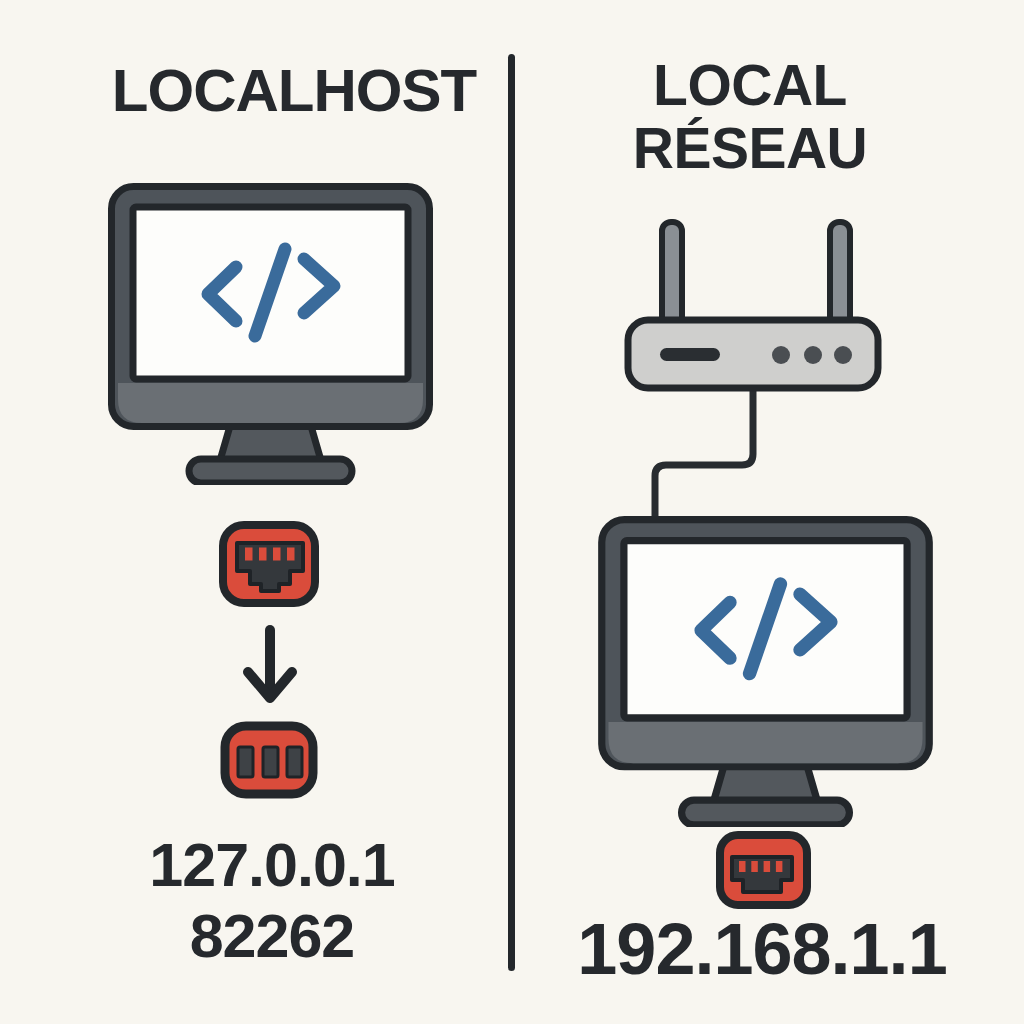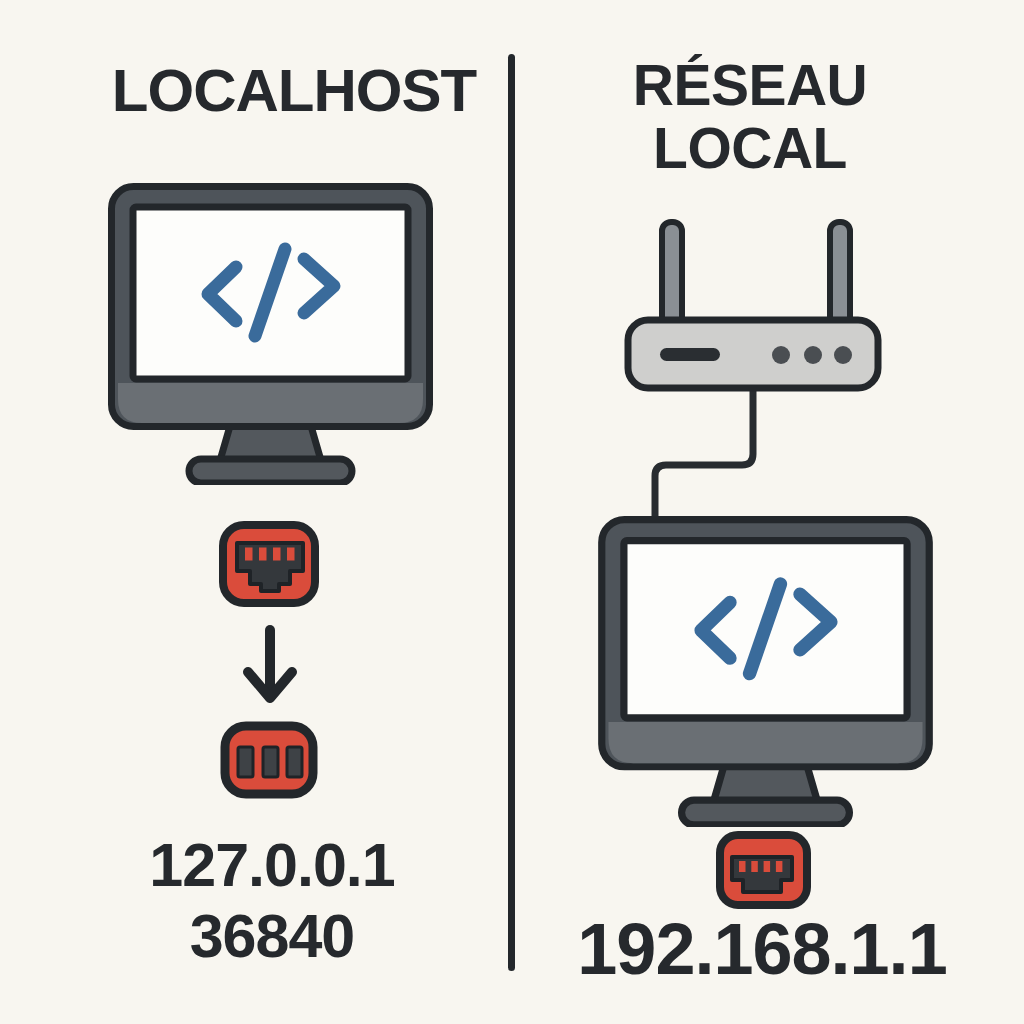--- a/index.html
+++ b/index.html
@@ -76,26 +76,26 @@
 
   <svg class="abs" style="left:220px;top:721px;" width="98" height="78" viewBox="0 0 98 78">
     <rect class="red-body ink-stroke" style="stroke-width:9;" x="5" y="5" width="88" height="68" rx="21"></rect>
     <rect class="bar" x="18" y="26" width="15" height="30" rx="2"></rect>
     <rect class="bar" x="43" y="26" width="15" height="30" rx="2"></rect>
     <rect class="bar" x="67" y="26" width="15" height="30" rx="2"></rect>
   </svg>
 
   <div class="abs ip-block left-ip">
     <div>127.0.0.1</div>
-    <div>36840</div>
+    <div>82262</div>
   </div>
 
   <div class="abs title right-title">
+    <div>LOCAL</div>
     <div>RÉSEAU</div>
-    <div>LOCAL</div>
   </div>
 
   <svg class="abs" style="left:640px;top:384px;" width="130" height="140" viewBox="0 0 130 140">
     <path class="cable-path" d="M113,2 V70 Q113,81 102,81 H26 Q15,81 15,92 V140"></path>
   </svg>
 
   <svg class="abs" style="left:620px;top:216px;" width="266" height="176" viewBox="0 0 266 176">
     <rect class="antenna ink-stroke" style="stroke-width:6;" x="42" y="6" width="20" height="106" rx="9"></rect>
     <rect class="antenna ink-stroke" style="stroke-width:6;" x="210" y="6" width="20" height="106" rx="9"></rect>
     <rect class="router-body ink-stroke" style="stroke-width:7;" x="8" y="104" width="250" height="68" rx="20"></rect>

